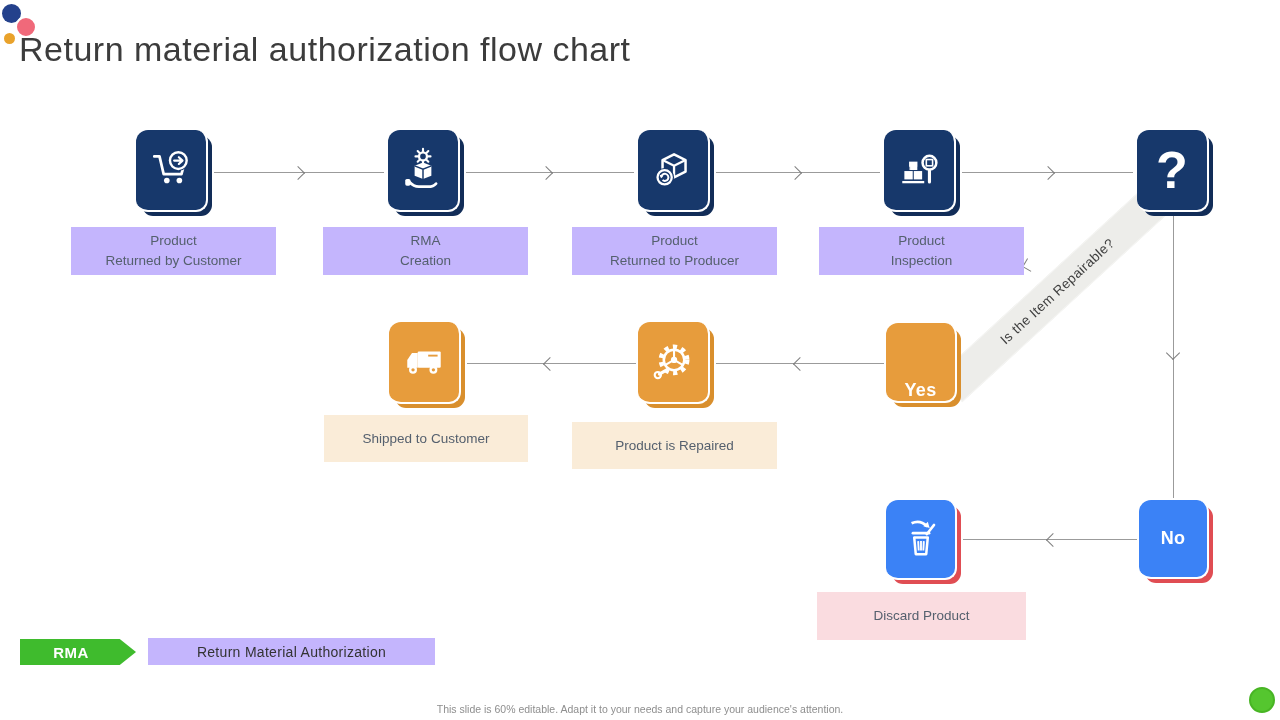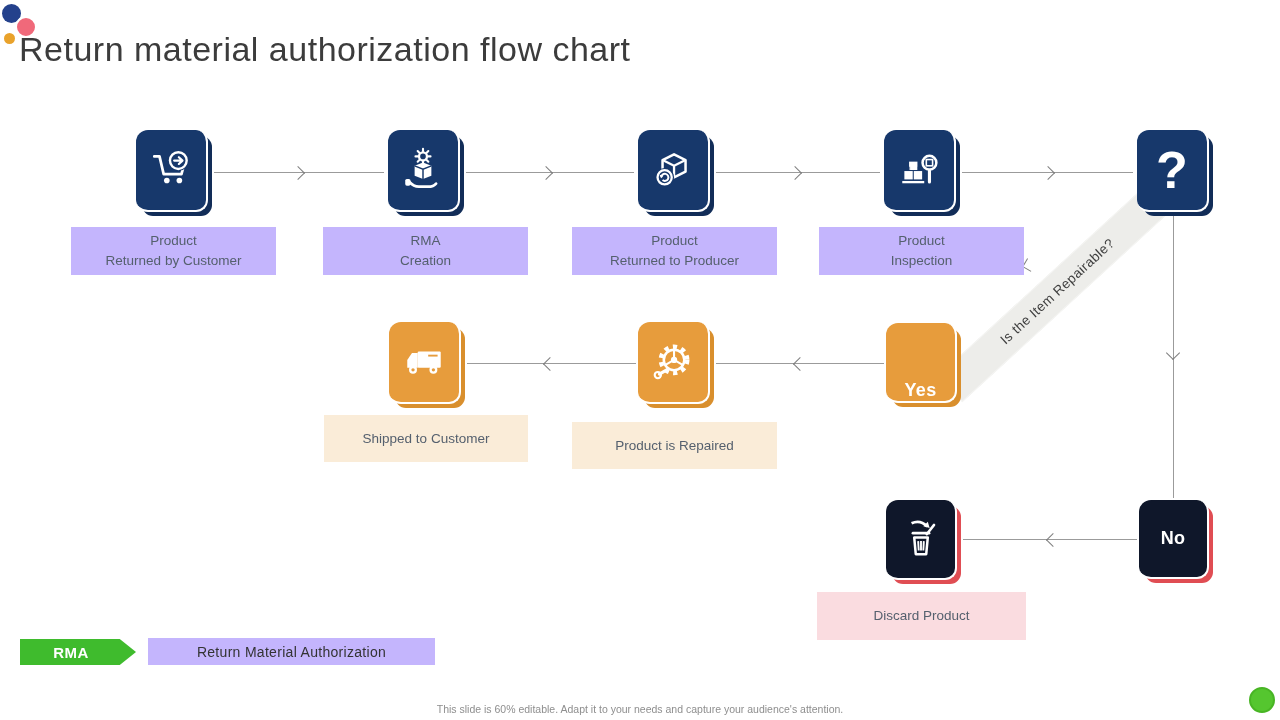--- a/index.html
+++ b/index.html
@@ -14,21 +14,21 @@
 
   .title{position:absolute;left:19px;top:30px;font-size:34px;color:#3C3C3C;letter-spacing:0.5px;font-weight:400;}
   .subtitle{position:absolute;left:19px;top:89px;width:960px;font-size:10.5px;color:#595959;}
 
   
   .tile{position:absolute;width:72px;height:82px;border-radius:12px;box-sizing:border-box;
         display:flex;align-items:center;justify-content:center;z-index:3;
         border-right:2px solid #fff;border-bottom:2px solid #fff;}
   .tile.navy{background:#17386B;box-shadow:5px 5px 0 -1px #122D58;}
   .tile.orangeT{background:#E79C3C;box-shadow:5px 5px 0 -1px #D98F2D;}
-  .tile.redT{background:#0f172a;box-shadow:5px 5px 0 -1px #E04D53;}
+  .tile.redT{background:#3b82f6;box-shadow:5px 5px 0 -1px #E04D53;}
   .tile svg{display:block;}
   .tile .big-text{color:#fff;font-weight:bold;font-size:18px;letter-spacing:0.3px;}
   .tile .qmark{color:#fff;font-weight:bold;font-size:52px;line-height:1;}
 
   
   .lbl{position:absolute;display:flex;flex-direction:column;align-items:center;justify-content:center;
        text-align:center;font-size:13.5px;color:#55606E;line-height:1.45;z-index:2;}
   .lbl.blue{background:#c4b5fd;}
   .lbl.cream{background:#FAECD8;}
   .lbl.pink{background:#FADCE0;}

